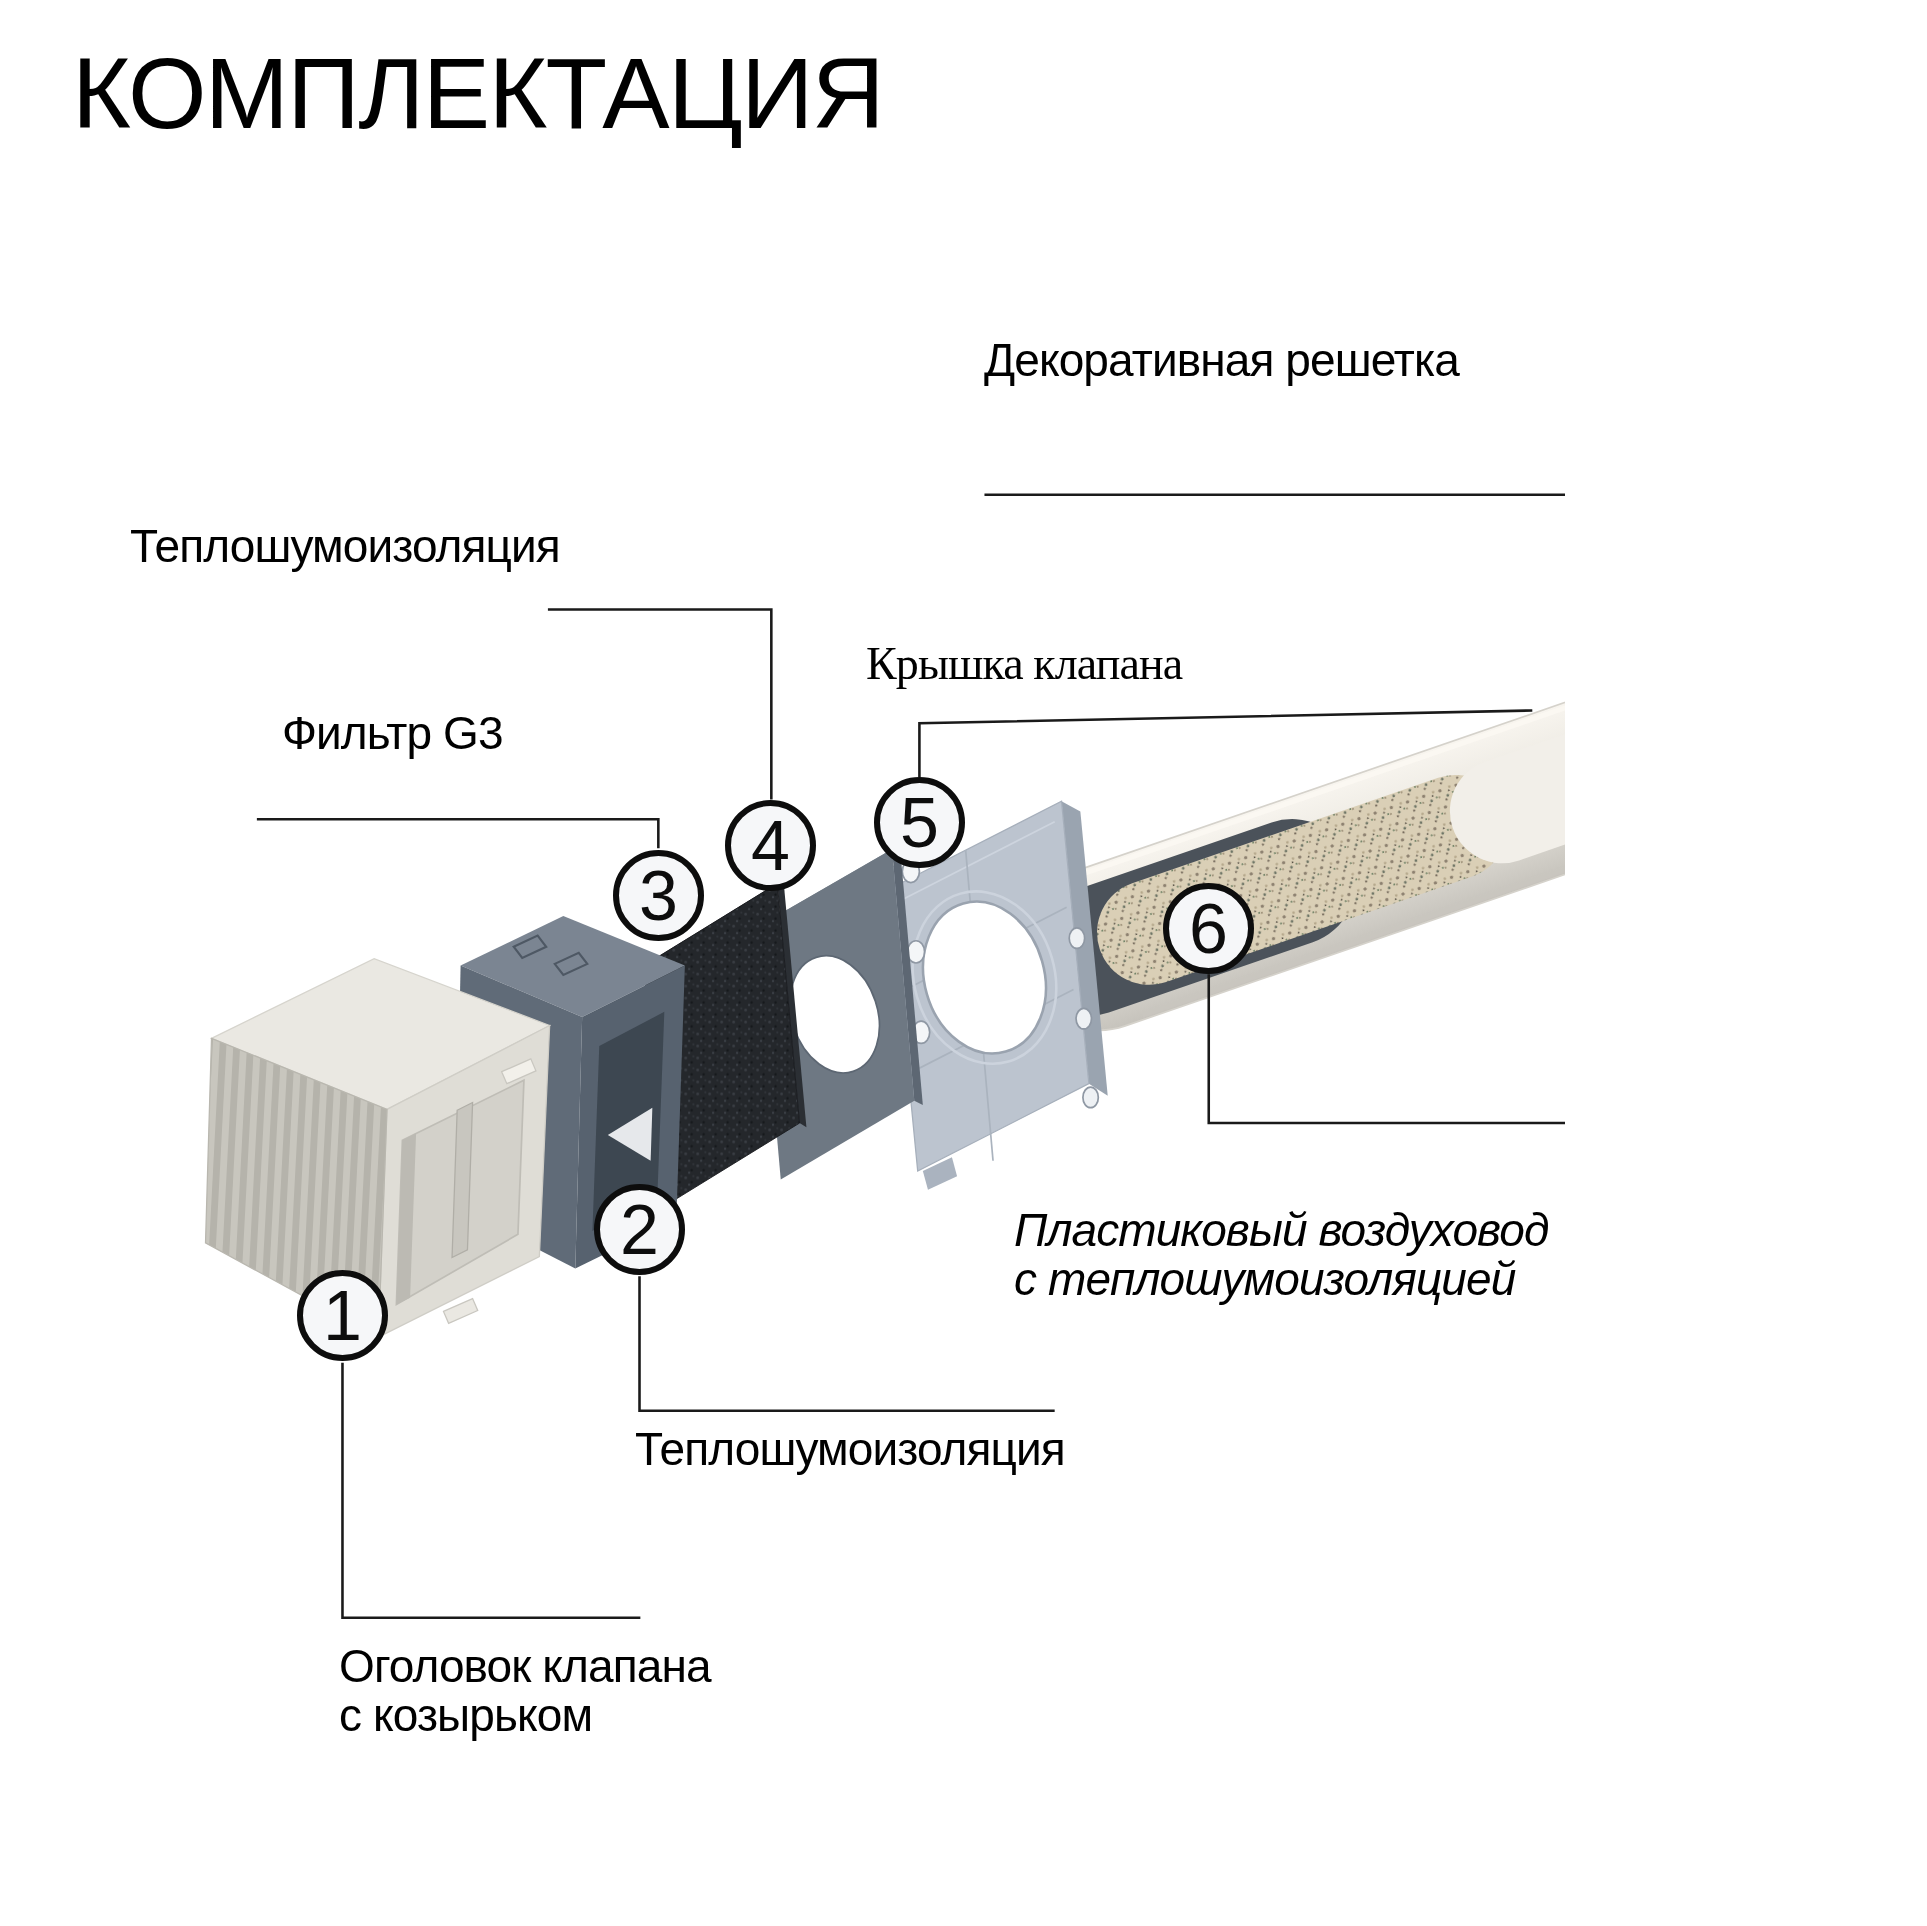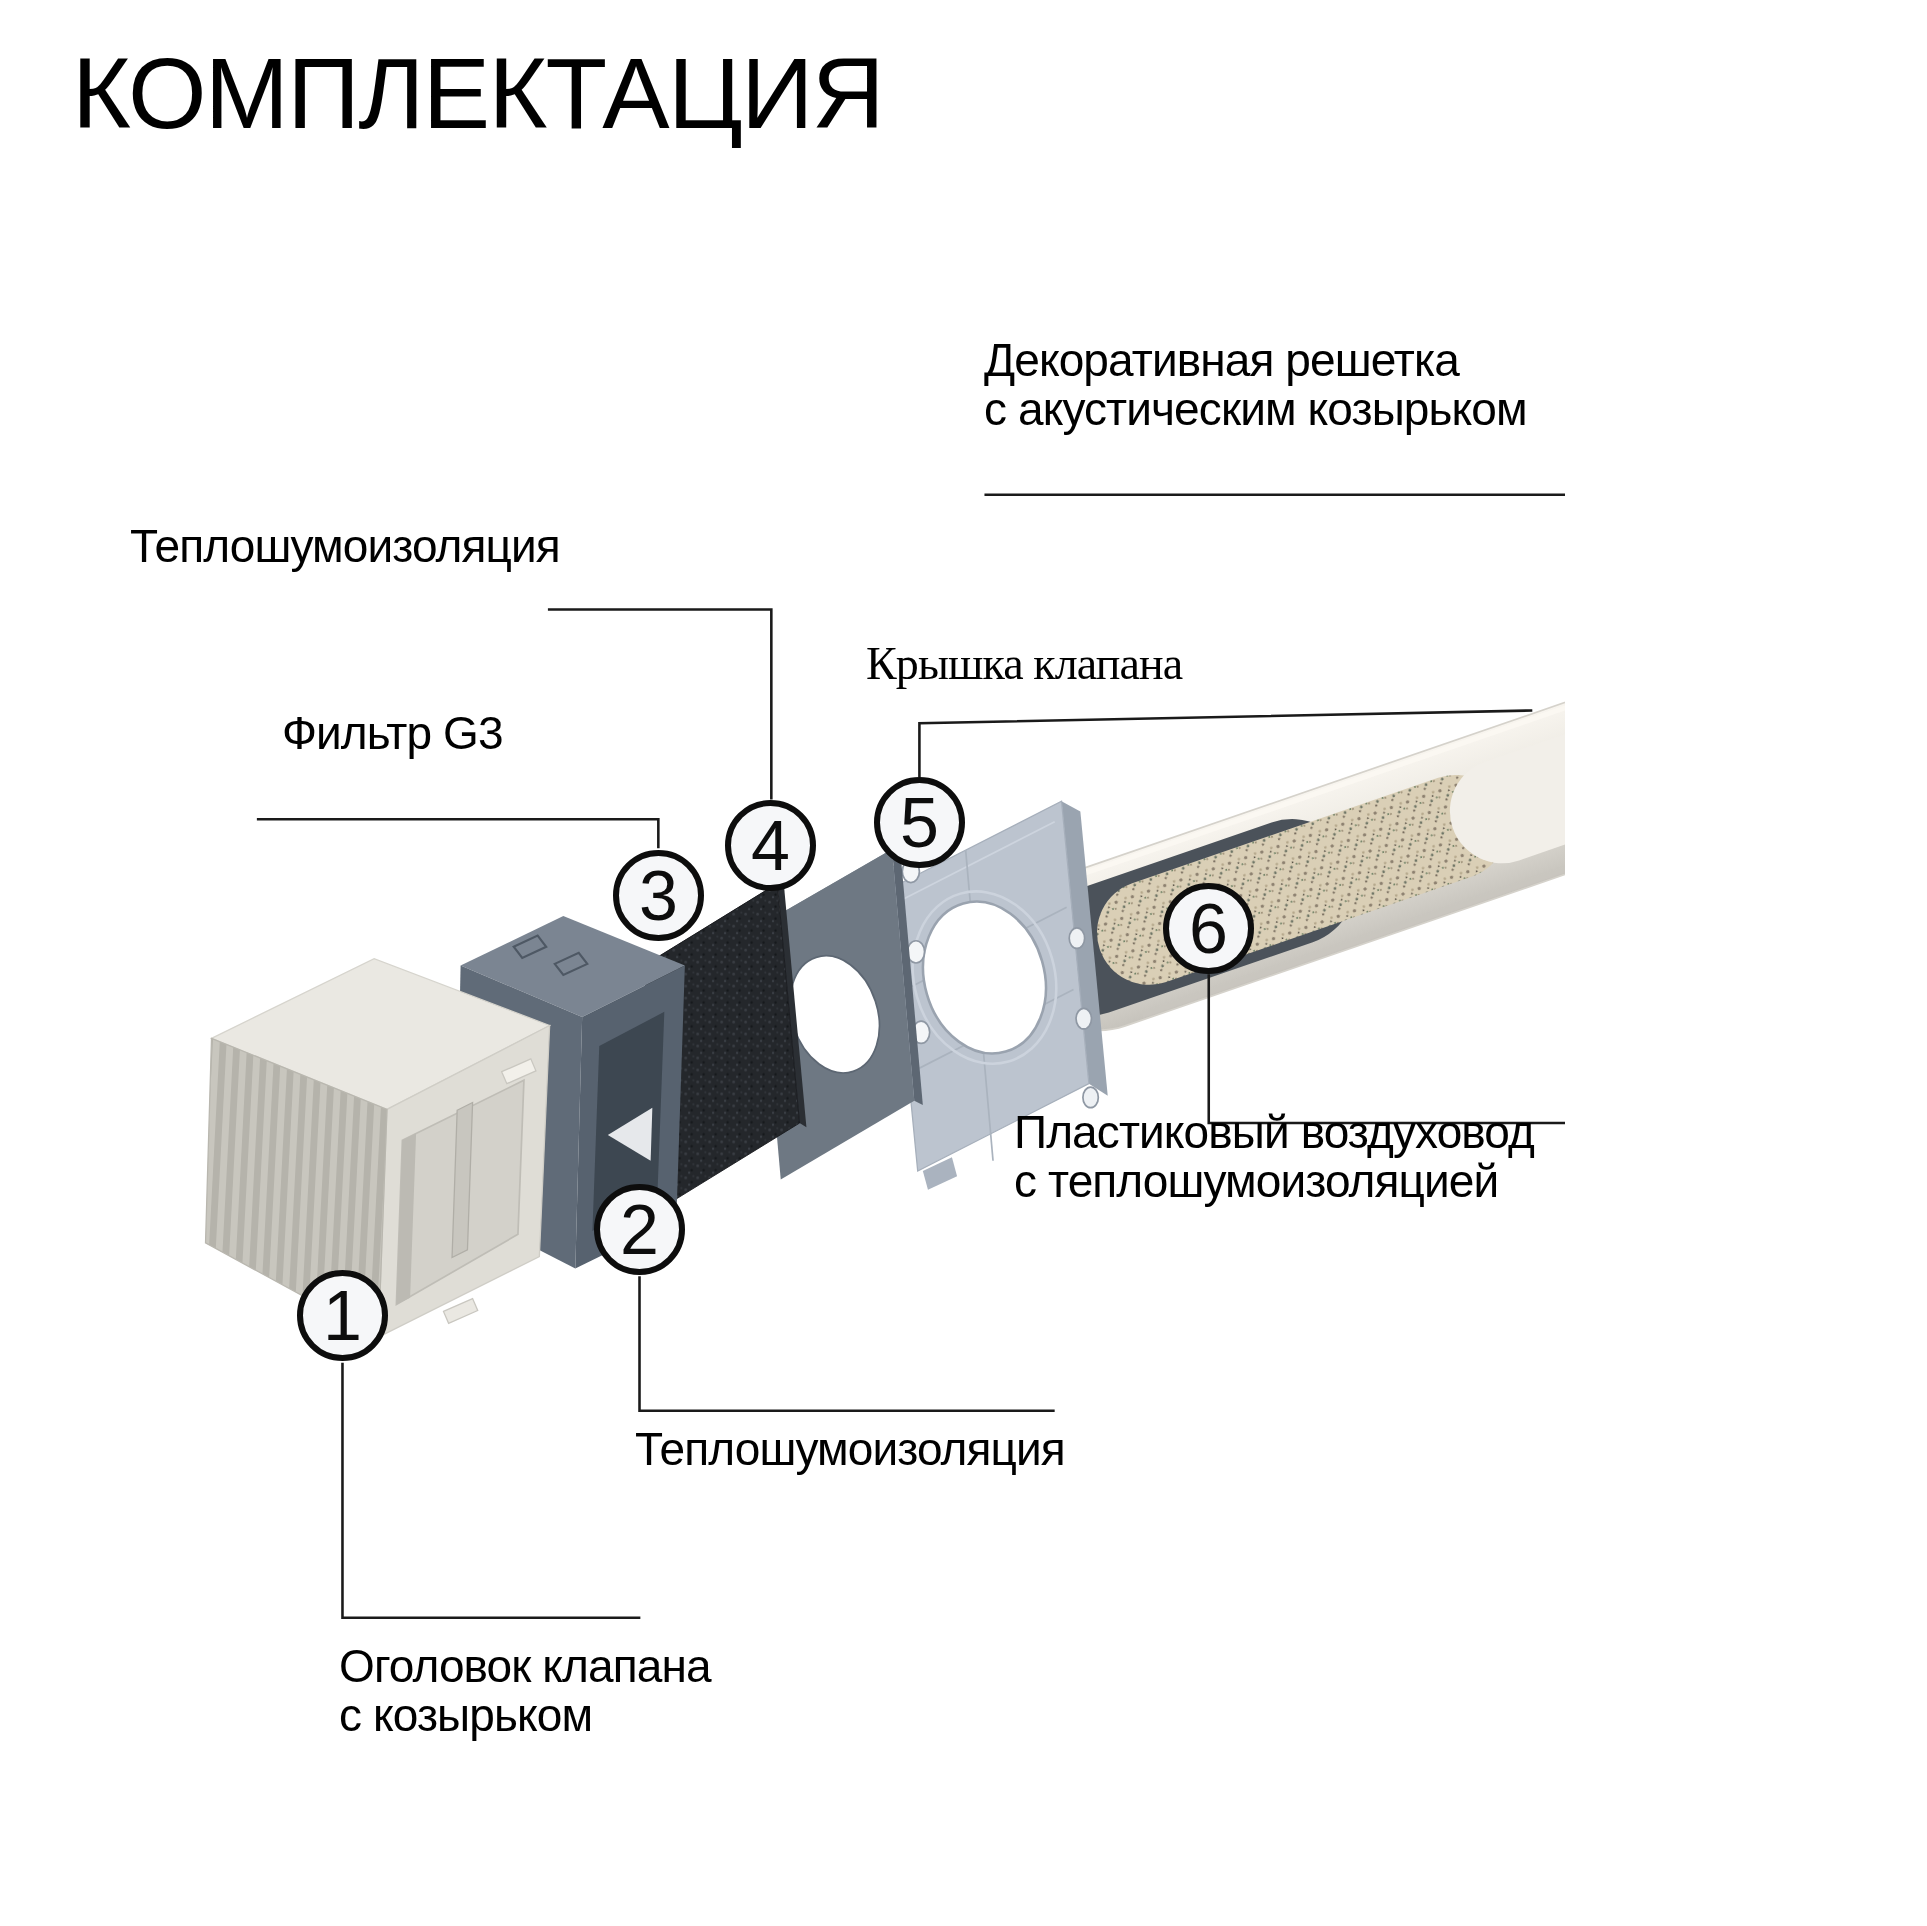--- a/index.html
+++ b/index.html
@@ -203,36 +203,35 @@
     </div>
   <div class="callout" style="left:1163px;top:883px;">
       <span>6</span>
     </div>
   <div class="callout" style="left:1644px;top:616px;">
       <span>7</span>
     </div>
 
   <div class="part-label" style="left:984px;top:336px;">
     <span>Декоративная решетка</span>
-    <span>с акустическим козырьком</span>
   </div>
 
   <div class="part-label" style="left:130px;top:522px;">
     <span>Теплошумоизоляция</span>
   </div>
 
   <div class="part-label" style="left:866px;top:639px;font-family:Liberation Serif, serif;">
     <span>Крышка клапана</span>
   </div>
 
   <div class="part-label" style="left:255px;top:709px;margin-left:27px;">
     <span>Фильтр G3</span>
   </div>
 
-  <div class="part-label" style="left:1014px;top:1108px;">
+  <div class="part-label" style="left:1014px;top:1206px;font-style:italic;">
     <span>Пластиковый воздуховод</span>
     <span>с теплошумоизоляцией</span>
   </div>
 
   <div class="part-label" style="left:635px;top:1425px;">
     <span>Теплошумоизоляция</span>
   </div>
 
   <div class="part-label" style="left:339px;top:1642px;">
     <span>Оголовок клапана</span>

